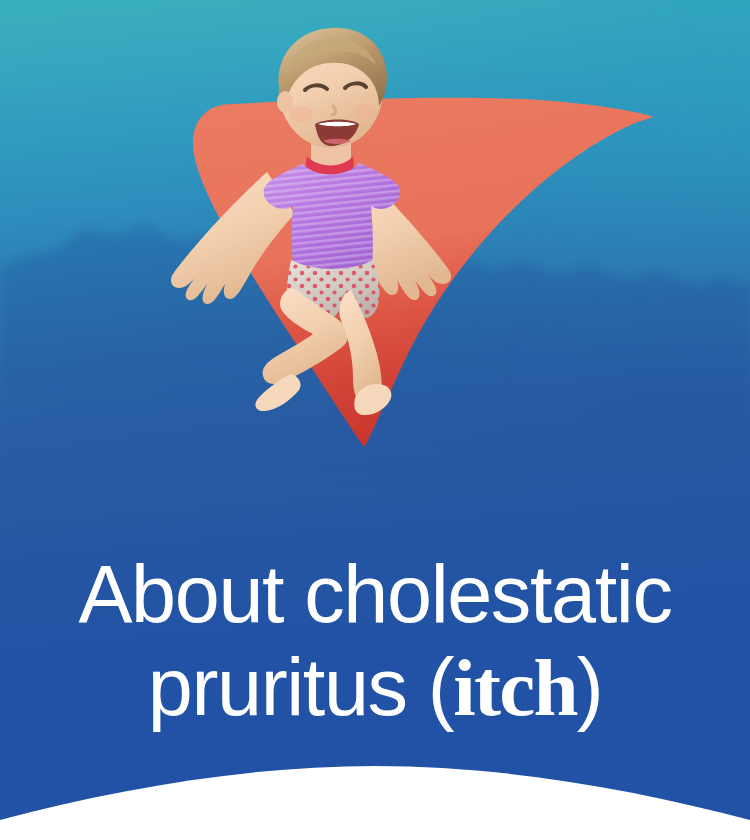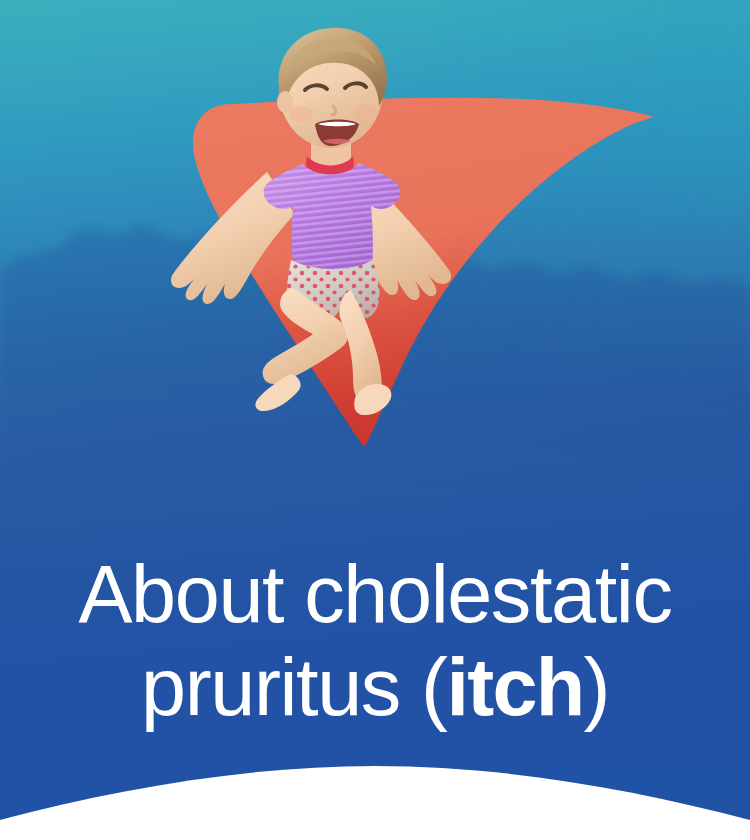--- a/index.html
+++ b/index.html
@@ -87,21 +87,21 @@
     font-family: "Liberation Sans", sans-serif;
     font-size: 81px;
     line-height: 93px;
     font-weight: 400;
     letter-spacing: -1.4px;
     padding: 0 18px;
     box-sizing: border-box;
     text-rendering: optimizeLegibility;
   }
   .headline .line { display: block; white-space: nowrap; }
-  .headline .bold { font-weight: 700; letter-spacing: -1.8px; }
+  .headline .bold { font-weight: 700; letter-spacing: -1.8px; font-family: Liberation Serif, serif; }
 
   
   .bottom-arc {
     position: absolute;
     left: 0;
     bottom: 0;
     width: 750px;
     height: 110px;
   }
 </style>

